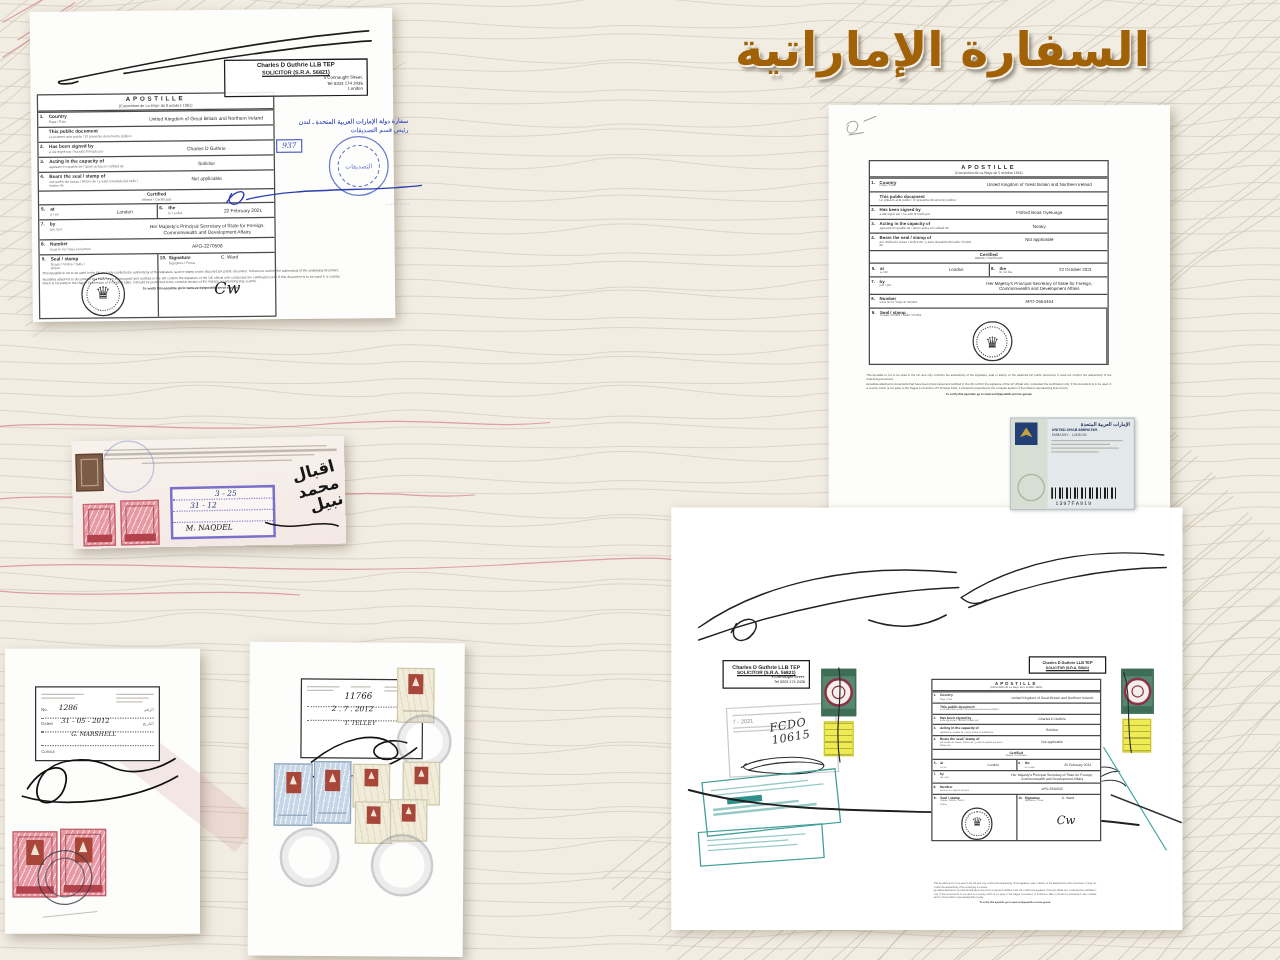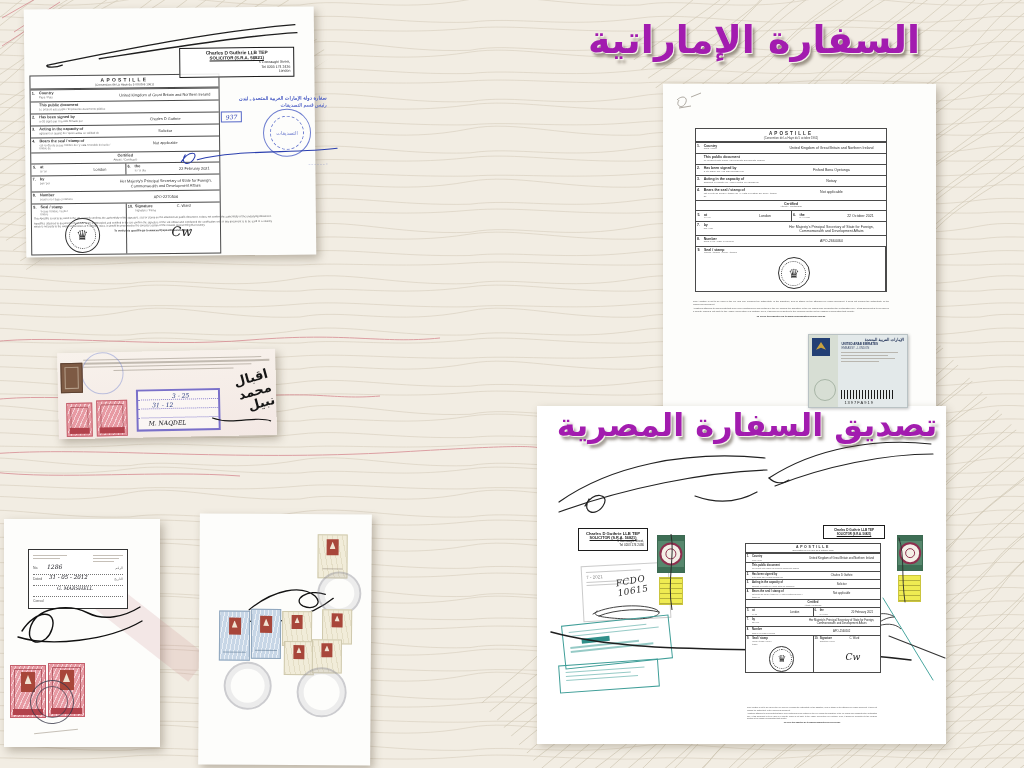--- a/index.html
+++ b/index.html
@@ -2,21 +2,21 @@
 <html><head>
 <meta charset="utf-8">
 <style>
   html,body{margin:0;padding:0;background:#e9e4da;font-family:"Liberation Sans",sans-serif;}
   #slide{position:relative;width:1024px;height:768px;overflow:hidden;background:#f2ede3;}
   svg{display:block}
   .abs{position:absolute;}
   .page{position:absolute;background:#fdfdfb;box-shadow:3px 4px 9px rgba(95,82,60,.38);}
   .panel{position:absolute;background:#ffffff;box-shadow:2px 3px 8px rgba(95,82,60,.30);}
   .wave-corner{position:absolute;pointer-events:none;}
-  .arabic-title{position:absolute;direction:rtl;text-align:center;font-weight:bold;color:#a21caf;
+  .arabic-title{position:absolute;direction:rtl;text-align:center;font-weight:bold;color:#a16207;
     font-family:"DejaVu Sans",sans-serif;white-space:nowrap;z-index:5;
     text-shadow:1px 1px 0 #f4f1ea, 3px 4px 3px rgba(70,58,42,.5);}
   .t-uae{left:620px;top:18px;width:300px;font-size:38px;}
   .t-egy{left:552px;top:406px;width:390px;font-size:32px;}
 
   
   .ap{position:absolute;border:1px solid #4a4a4a;color:#2f2f2f;background:#fff;z-index:2;}
   .ap-head{text-align:center;padding:.45em 0 .35em;border-bottom:1px solid #4a4a4a;}
   .ap-title{font-weight:bold;letter-spacing:.45em;font-size:1.3em;}
   .ap-subtitle{font-size:.8em;color:#444;}
@@ -825,21 +825,20 @@
     <svg class="abs" style="left:0;top:0" width="409" height="338">
       <g fill="none" stroke-linecap="round">
         <path d="M14 226 C 110 252, 230 236, 374 254" stroke="#1f1f1f" stroke-width="1.5"></path>
         <path d="M346 192 L 396 274" stroke="#49a7a0" stroke-width="1"></path>
         <path d="M352 230 L 408 252" stroke="#333" stroke-width="1.1"></path>
         <path d="M362 132 C 368 150, 364 170, 368 196" stroke="#2c2c2c" stroke-width=".9"></path>
       </g>
     </svg>
   </div>
 
-  <div class="arabic-title t-egy">تصديق السفارة المصرية</div>
 
   <div class="page" style="left:4px;top:519px;width:156px;height:228px">
     <div class="abs" style="left:60px;top:88px;width:150px;height:32px;background:rgba(195,120,125,.16);transform:rotate(38deg)"></div>
     <div class="cbox" style="left:24px;top:30px;width:100px;height:60px">
       <div style="display:flex;justify-content:space-between">
         <div style="width:34px">
             <div class="mline"></div>
             <div class="mline" style="width:80%"></div>
           </div>
         <div style="width:30px">
@@ -879,20 +878,44 @@
     <div class="stamp st-red" style="left:44px;top:144px;width:37px;height:54px">
       <div class="inner"></div>
         <div class="portrait" style="top:6px;width:14px;height:20px"></div>
         <div class="band"></div>
     </div>
     <div class="postmark" style="left:26px;top:161px;width:42px;height:42px;transform:rotate(-8deg)"></div>
     <div class="mline" style="position:absolute;left:30px;top:210px;width:44px;transform:rotate(-6deg)"></div>
   </div>
 
   <div class="page" style="left:199px;top:514px;width:172px;height:251px;transform:rotate(.4deg)">
+    <div class="cbox" style="left:41px;top:29px;width:98px;height:64px">
+      <div style="display:flex;justify-content:space-between">
+        <div style="width:26px">
+            <div class="mline"></div>
+            <div class="mline" style="width:80%"></div>
+          </div>
+        <div style="width:18px">
+            <div class="mline" style="width:90%"></div>
+          </div>
+        <div style="width:26px">
+            <div class="mline"></div>
+            <div class="mline" style="width:85%"></div>
+          </div>
+      </div>
+      <div class="crow">
+          <span class="hand" style="left:30px;top:-2px;font-size:7px">11766</span>
+        </div>
+      <div class="crow">
+          <span class="hand" style="left:20px;top:-1px;font-size:5.8px">2 . 7 . 2012</span>
+        </div>
+      <div class="crow" style="border-bottom:none">
+          <span class="hand" style="left:30px;top:0;font-size:4.8px">T. TELLEY</span>
+        </div>
+    </div>
     <svg class="abs" style="left:42px;top:62px" width="98" height="52">
       <g fill="none" stroke="#141414" stroke-width="1.3" stroke-linecap="round">
         <path d="M8 34 c 24 -20, 52 -26, 66 -14 c 8 8, -2 14, -12 10 c -12 -6, 4 -18, 22 -12"></path>
         <path d="M2 44 C 30 52, 70 40, 92 22"></path>
       </g>
     </svg>
     <div class="stamp st-cream" style="left:118px;top:20px;width:30px;height:44px">
       <div class="portrait" style="top:4px;width:12px;height:16px"></div>
         <div class="mline" style="position:absolute;left:4px;right:4px;bottom:6px"></div>
     </div>

